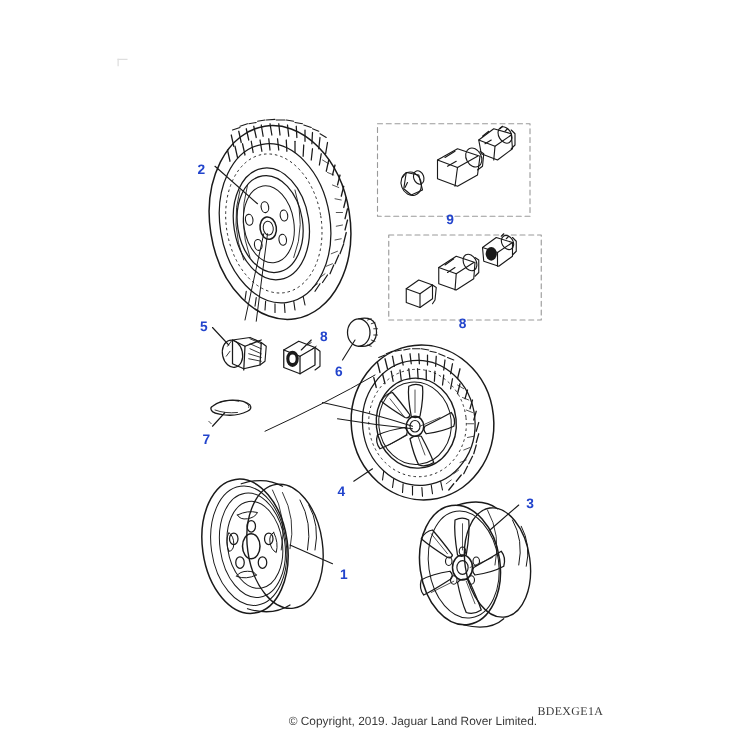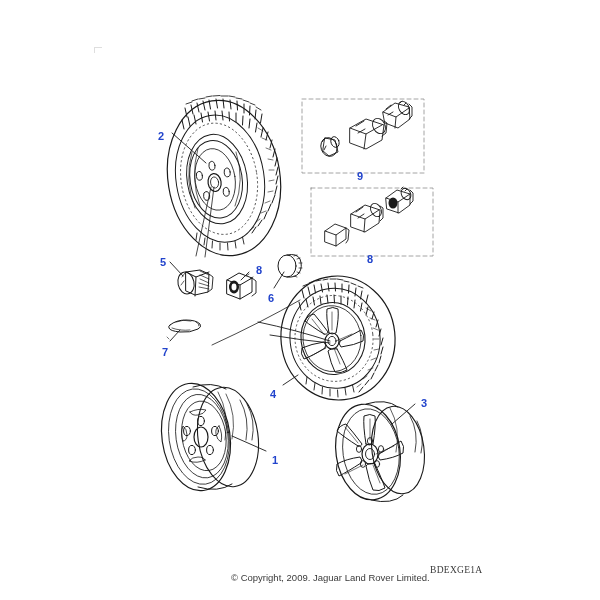--- a/index.html
+++ b/index.html
@@ -517,15 +517,15 @@
   <div class="callout" style="left:421px; top:398px;">3</div>
   <div class="callout" style="left:270px; top:389px;">4</div>
   <div class="callout" style="left:160px; top:257px;">5</div>
   <div class="callout" style="left:268px; top:293px;">6</div>
   <div class="callout" style="left:162px; top:347px;">7</div>
   <div class="callout" style="left:256px; top:265px;">8</div>
   <div class="callout" style="left:357px; top:171px;">9</div>
   <div class="callout" style="left:367px; top:254px;">8</div>
 
   <div class="footer-text" id="drawing-code">BDEXGE1A</div>
-  <div class="footer-text" id="copyright-line">© Copyright, 2009. Jaguar Land Rover Limited.</div>
+  <div class="footer-text" id="copyright-line">© Copyright, 2019. Jaguar Land Rover Limited.</div>
 
 </div>
 
 </body></html>

